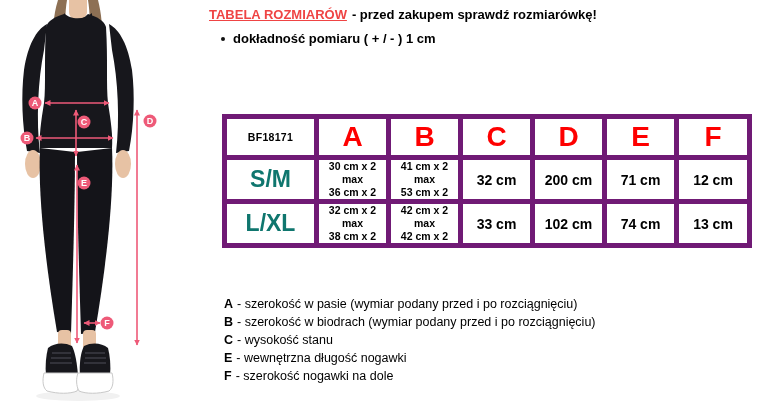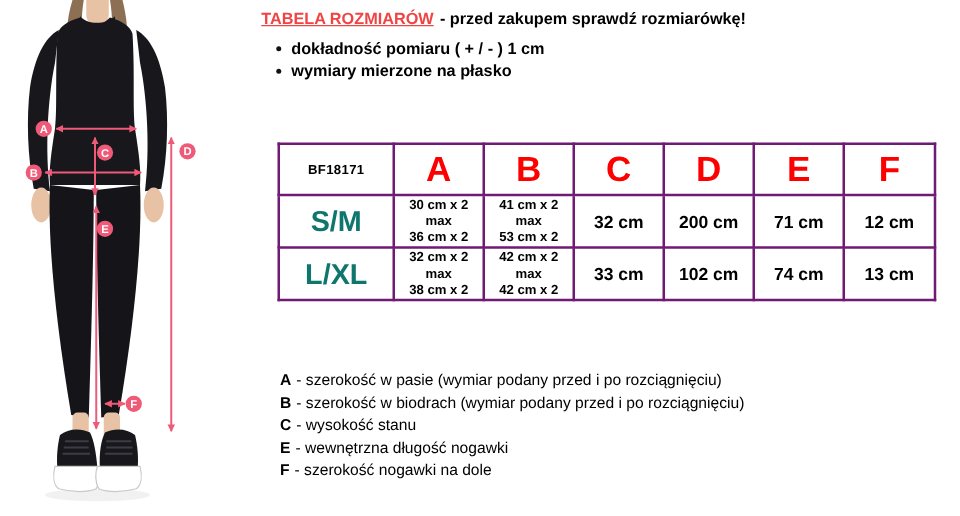--- a/index.html
+++ b/index.html
@@ -17,21 +17,21 @@
   .bullets{position:absolute;left:221px;top:30px;font-size:13px;font-weight:bold;}
   .bullet{height:18px;line-height:18px;white-space:nowrap;}
   .dot{display:inline-block;width:4px;height:4px;border-radius:50%;background:#111;
        vertical-align:middle;margin-right:8px;margin-bottom:2px;}
   
   table.size-table{
     position:absolute;left:222px;top:114px;border-collapse:collapse;table-layout:fixed;
     width:525px;background:#fff;
   }
   table.size-table td,table.size-table th{
-    border:2px solid #701a75;text-align:center;vertical-align:middle;padding:0;overflow:hidden;
+    border:5px solid #701a75;text-align:center;vertical-align:middle;padding:0;overflow:hidden;
   }
   tr.hdr{height:41px;}
   tr.datarow{height:42px;}
   th.code{font-size:10.5px;font-weight:bold;color:#000;letter-spacing:.3px;}
   th.letter{font-size:28px;font-weight:bold;color:#fe0000;font-family:"Liberation Sans",sans-serif;}
   td.size{font-size:23px;font-weight:bold;color:#0f766e;}
   td.multi{font-size:10.5px;font-weight:bold;line-height:13px;}
   td.multi .ln{display:block;}
   td.val{font-size:14px;font-weight:bold;}
   
@@ -104,21 +104,20 @@
       <text x="84" y="186.3" fill="#fff">E</text>
       <circle cx="107" cy="323" r="6.5" fill="#ee5a78"></circle>
       <text x="107" y="326.3" fill="#fff">F</text>
     </g>
   </svg>
 
   <div class="title"><span class="title-red">TABELA ROZMIARÓW</span><span class="title-rest">- przed zakupem sprawdź rozmiarówkę!</span></div>
 
   <div class="bullets">
     <div class="bullet"><span class="dot"></span><span>dokładność pomiaru ( + / - ) 1 cm</span></div>
-    <div class="bullet"><span class="dot"></span><span>wymiary mierzone na płasko</span></div>
   </div>
 
   <table class="size-table">
     <colgroup>
       <col style="width:92px">
         <col style="width:72px">
         <col style="width:72px">
       <col style="width:72px">
         <col style="width:72px">
         <col style="width:72px">

